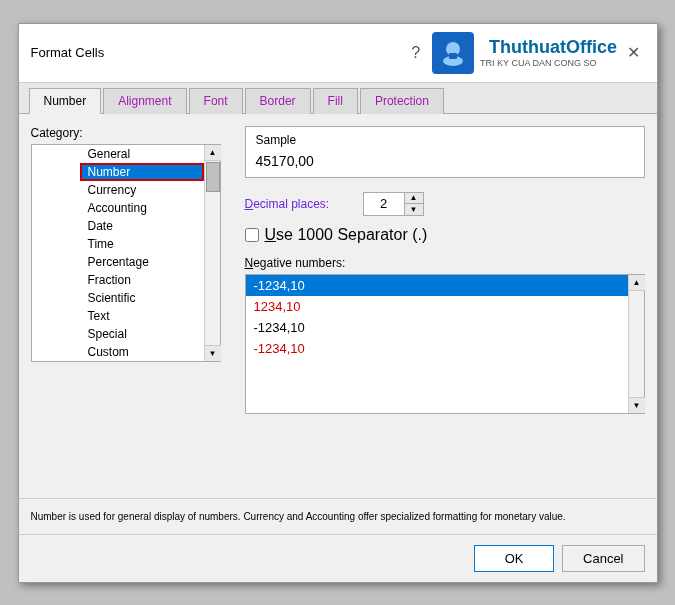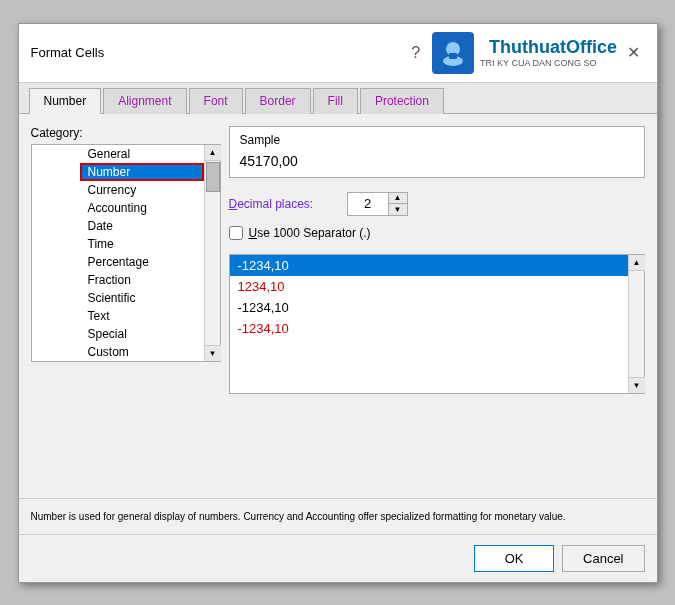--- a/index.html
+++ b/index.html
@@ -99,21 +99,21 @@
       border-bottom: 1px solid #f0f0f0;
       color: #000;
       z-index: 2;
     }
     
     .content {
       display: flex;
       flex-direction: row;
       flex: 1;
       padding: 12px;
-      gap: 8px;
+      gap: 24px;
     }
     
     .left-panel {
       width: 190px;
       display: flex;
       flex-direction: column;
     }
     .category-label {
       font-size: 12px;
       margin-bottom: 4px;
@@ -204,21 +204,21 @@
     .checkbox-row {
       display: flex;
       align-items: center;
       gap: 6px;
     }
     .checkbox-row input[type=checkbox] {
       width: 14px;
       height: 14px;
     }
     .checkbox-label {
-      font-size: 12px;
+      font-size: 16px;
       color: #000;
     }
     .checkbox-label u { text-decoration: underline; }
     .negative-label {
       font-size: 12px;
       color: #000;
       margin-top: 2px;
     }
     .negative-label u { text-decoration: underline; }
     .neg-item {
@@ -385,20 +385,23 @@
       </div>
 
       <div class="checkbox-row">
         <input type="checkbox" id="sep-cb" style="">
         <label class="checkbox-label" for="sep-cb">
           <u>U</u>se 1000 Separator (.)
         </label>
       </div>
 
       <div>
+        <div class="negative-label">
+          <u>N</u>egative numbers:
+        </div>
         <div class="list-with-scroll" style="margin-top:4px;min-height:140px;">
           <div class="list-content">
             <div class="neg-item selected">-1234,10</div>
             <div class="neg-item red">1234,10</div>
             <div class="neg-item">-1234,10</div>
             <div class="neg-item red">-1234,10</div>
           </div>
           <div class="scroll-track">
             <button class="scroll-arrow">▲</button>
             <button class="scroll-arrow bottom">▼</button>

